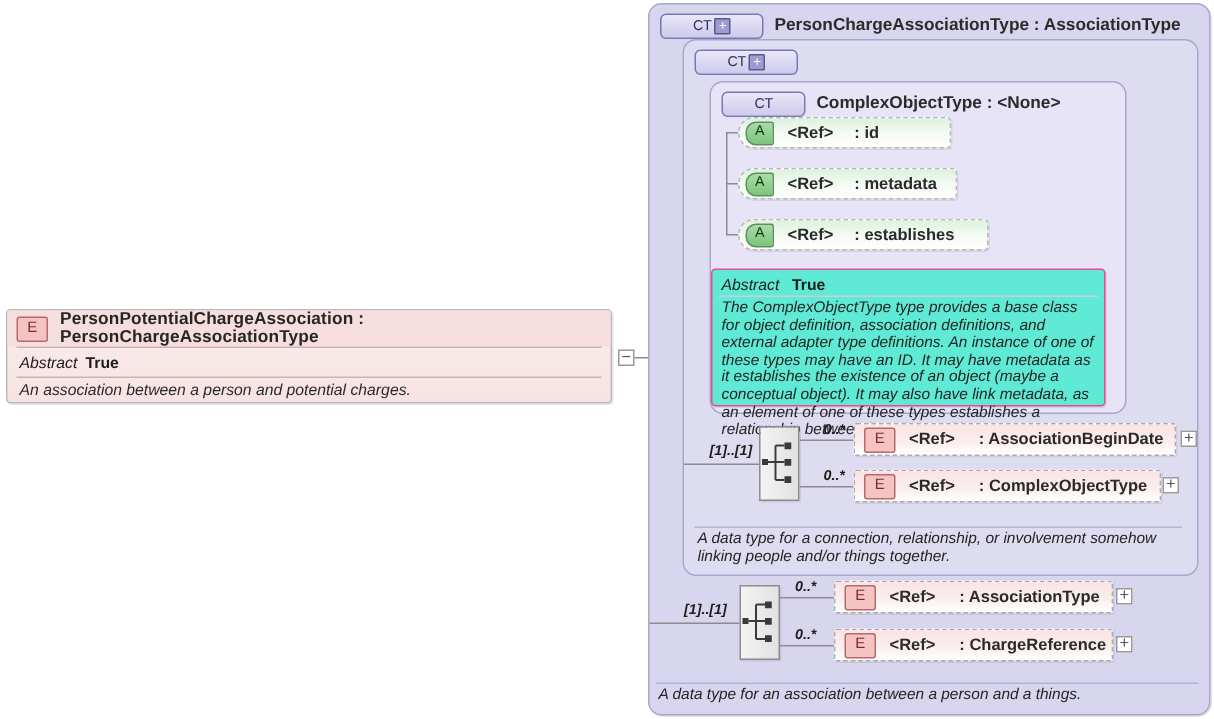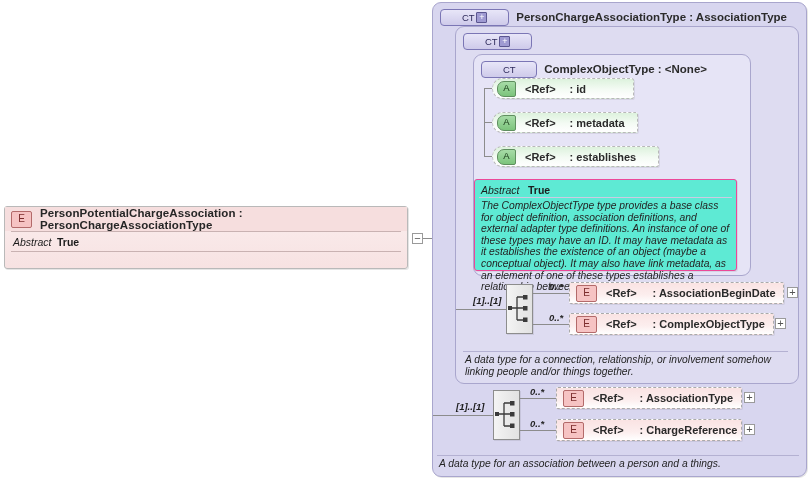--- a/index.html
+++ b/index.html
@@ -220,20 +220,21 @@
   <div class="ec-head">
     <div class="badge-e">E</div>
     <div class="ec-title">PersonPotentialChargeAssociation : PersonChargeAssociationType</div>
   </div>
   <div class="ec-rule r1"></div>
   <div class="ec-prop">
     <span class="k">Abstract</span>
     <span class="v">True</span>
   </div>
   <div class="ec-rule r2"></div>
+  <div class="ec-doc">An association between a person and potential charges.</div>
 </div>
 
 <div class="abs toggle-box" style="left:412px; top:233px;">
   <span class="gl">−</span>
 </div>
 <div class="abs ln-h" style="left:423px; top:238px; width:10px;"></div>
 
 <div class="abs panel" id="panel-outer">
   <div class="panel-head">
     <div class="badge-ct">

